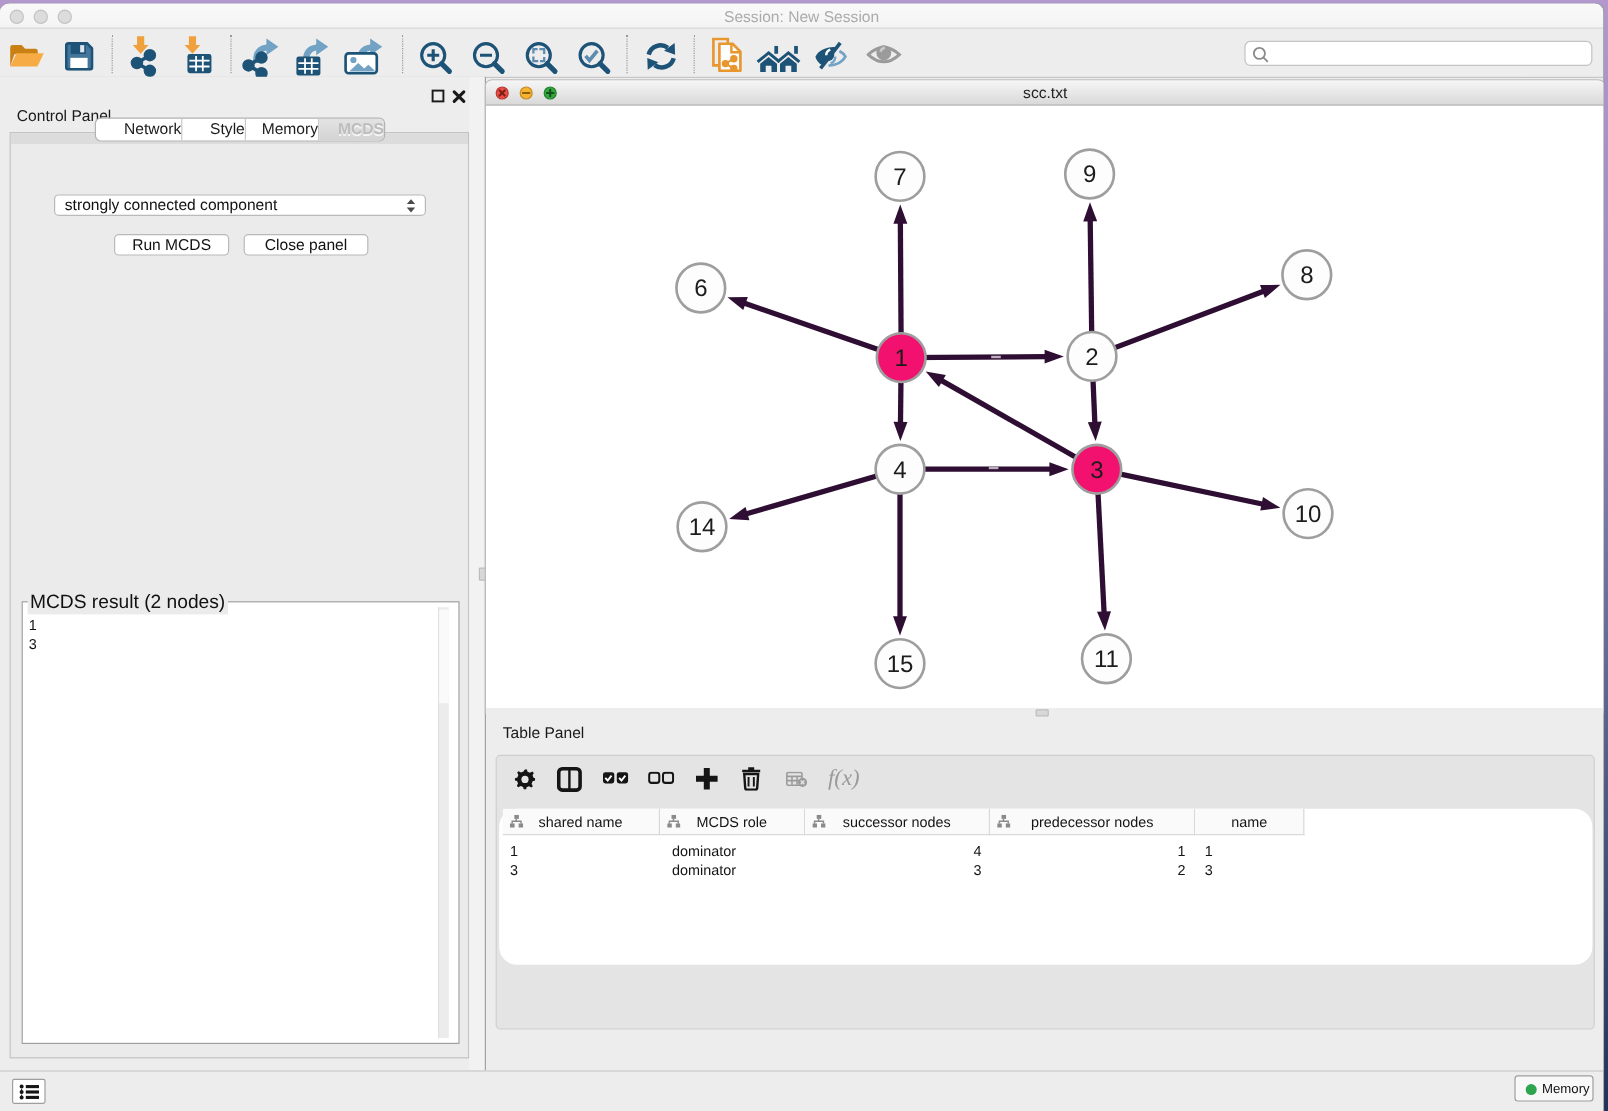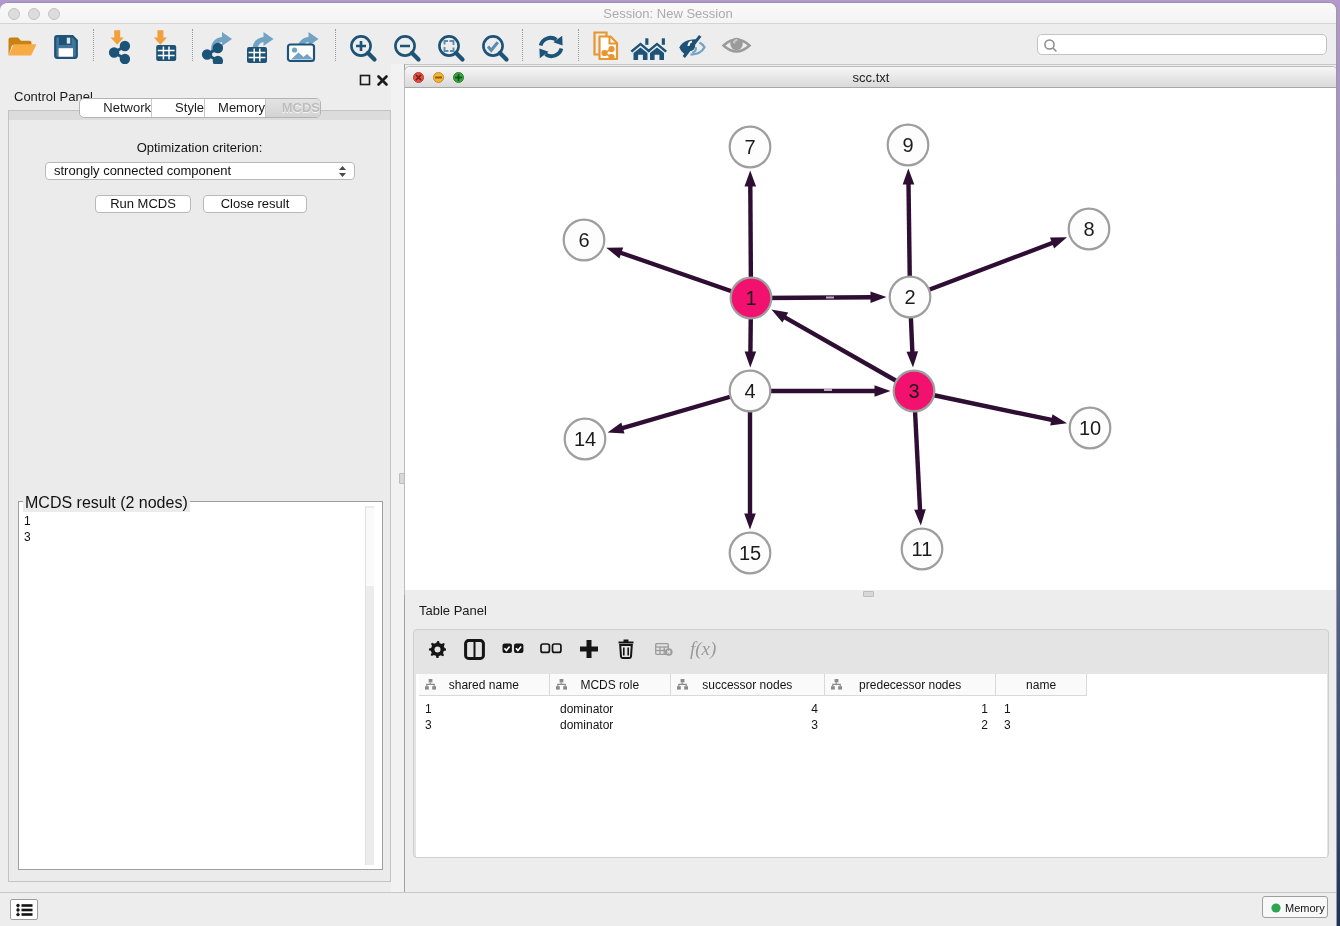--- a/index.html
+++ b/index.html
@@ -74,21 +74,21 @@
   background:linear-gradient(#f6f6f6,#d9d9d9); border-bottom:1px solid #a8a8a8; }
 #nf-title .t { position:absolute; width:100%; text-align:center; top:3px; font-size:13px; color:#222; }
 .mtl { position:absolute; top:5px; width:11px; height:11px; border-radius:50%; }
 #nf-canvas { position:absolute; left:0; top:22px; width:932px; height:503px; background:#fff; }
 .graph { position:absolute; left:0; top:0; }
 
 #tpanel { position:absolute; left:405px; top:598px; width:932px; height:291px; background:#ededed; }
 #tp-title { position:absolute; left:14px; top:2px; font-size:13px; color:#1a1a1a; }
 #tp-box { position:absolute; left:8px; top:28px; width:916px; height:229px;
   background:#e4e4e4; border:1px solid #cfcfcf; border-radius:4px; }
-#tp-table { position:absolute; left:2px; top:44px; width:911px; height:183px; background:#fff; }
+#tp-table { position:absolute; left:2px; top:44px; width:911px; height:130px; background:#fff;border-radius:15px; }
 .th { position:absolute; top:0; height:22px; background:#fafafa;
   border-right:1px solid #d9d9d9; border-bottom:1px solid #d9d9d9;
   font-size:12px; color:#141414; text-align:center; line-height:22px; }
 .td { position:absolute; font-size:12px; color:#141414; height:16px; line-height:16px; }
 
 #statusbar { position:absolute; left:0; top:889px; width:100%; height:35px;
   background:#ededed; border-top:1px solid #c9c9c9; }
 #listbtn { position:absolute; left:10px; top:6px; width:28px; height:21px;
   background:#fff; border:1px solid #9e9e9e; border-radius:2px; }
 #membtn { position:absolute; left:1262px; top:3px; width:66px; height:22px;
@@ -263,27 +263,26 @@
         </g>
       </svg>
     <div class="segtabs" style="left:79px; top:34px; width:242px;">
       <div class="seg" style="width:72px;">Network</div>
       <div class="seg" style="width:53px;">Style</div>
       <div class="seg" style="width:61px;">Memory</div>
       <div class="seg on" style="width:54px;font-weight:bold;">MCDS</div>
     </div>
     <div id="cp-pane">
       <div class="topshade"></div>
-      <div id="opt-label">Optimization criterion:</div>
       <div id="combo">strongly connected component<svg class="abs" style="right:6px;top:2px" width="11" height="13" viewBox="0 0 11 13">
             <path d="M5.5 1 L9 5 H2 Z" fill="#4a4a4a"></path>
             <path d="M5.5 12 L2 8 H9 Z" fill="#4a4a4a"></path>
           </svg></div>
       <div class="btn" style="left:86px; top:84px; width:96px;">Run MCDS</div>
-      <div class="btn" style="left:194px; top:84px; width:104px;">Close result</div>
+      <div class="btn" style="left:194px; top:84px; width:104px;">Close panel</div>
       <div id="fieldset">
         <div class="legend">MCDS result (2 nodes)</div>
         <div class="sb">
             <div style="position:absolute;left:0;top:2px;width:8px;height:78px;background:#fafafa;"></div>
           </div>
         <div class="item" style="margin-top:11px;">1</div>
         <div class="item">3</div>
       </div>
     </div>
   </div>

